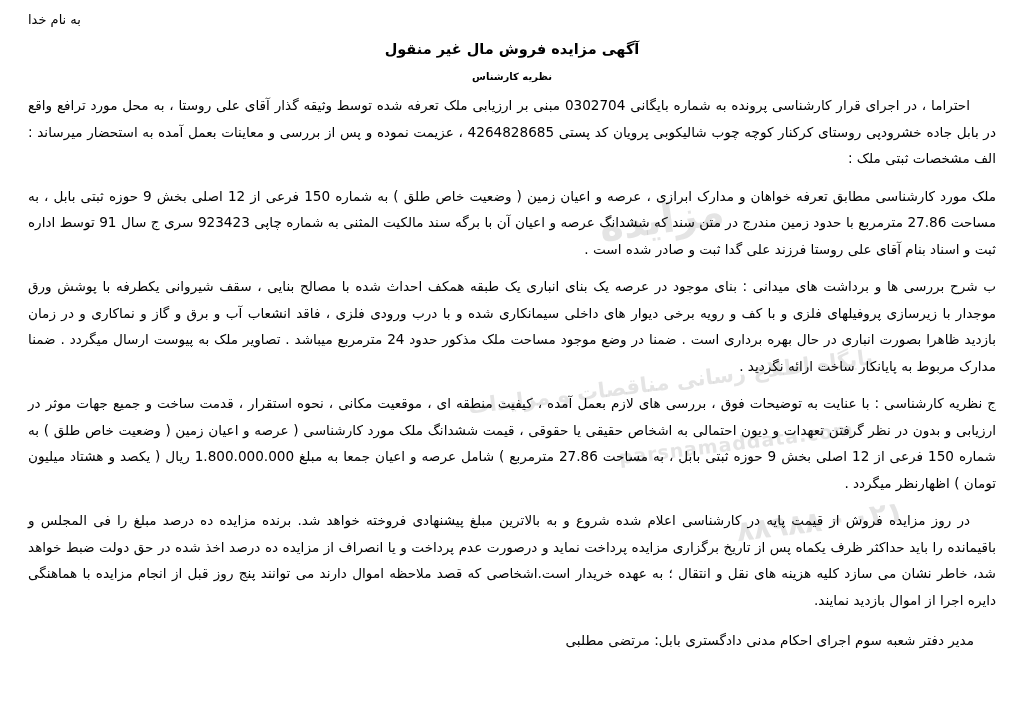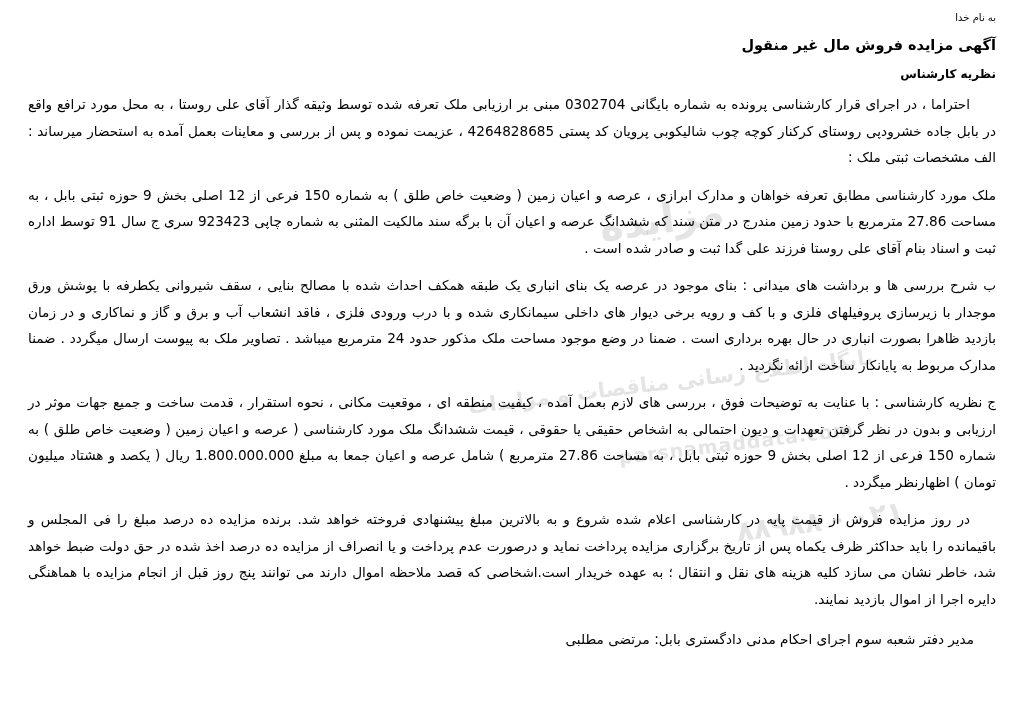--- a/index.html
+++ b/index.html
@@ -60,36 +60,37 @@
     font-size: 28px;
     transform: rotate(-7deg);
   }
 
   .content {
     position: relative;
     z-index: 1;
   }
 
   .title-1 {
-    text-align: right;
-    font-size: 10px;
+    text-align: left;
+    font-size: 13px;
     margin: 4px 0 14px 0;
     font-weight: normal;
   }
 
   .title-2 {
-    text-align: right;
+    text-align: center;
     font-size: 14.5px;
     font-weight: bold;
     margin: 0 0 14px 0;
     letter-spacing: 0.5px;
   }
 
   .heading-c {
-    font-size: 12px;
+    text-align: center;
+    font-size: 10px;
     font-weight: bold;
     margin: 12px 0 10px 0;
   }
 
   p.para {
     font-size: 13.6px;
     line-height: 1.95;
     text-align: justify;
     text-justify: inter-word;
     margin: 0 0 11px 0;

